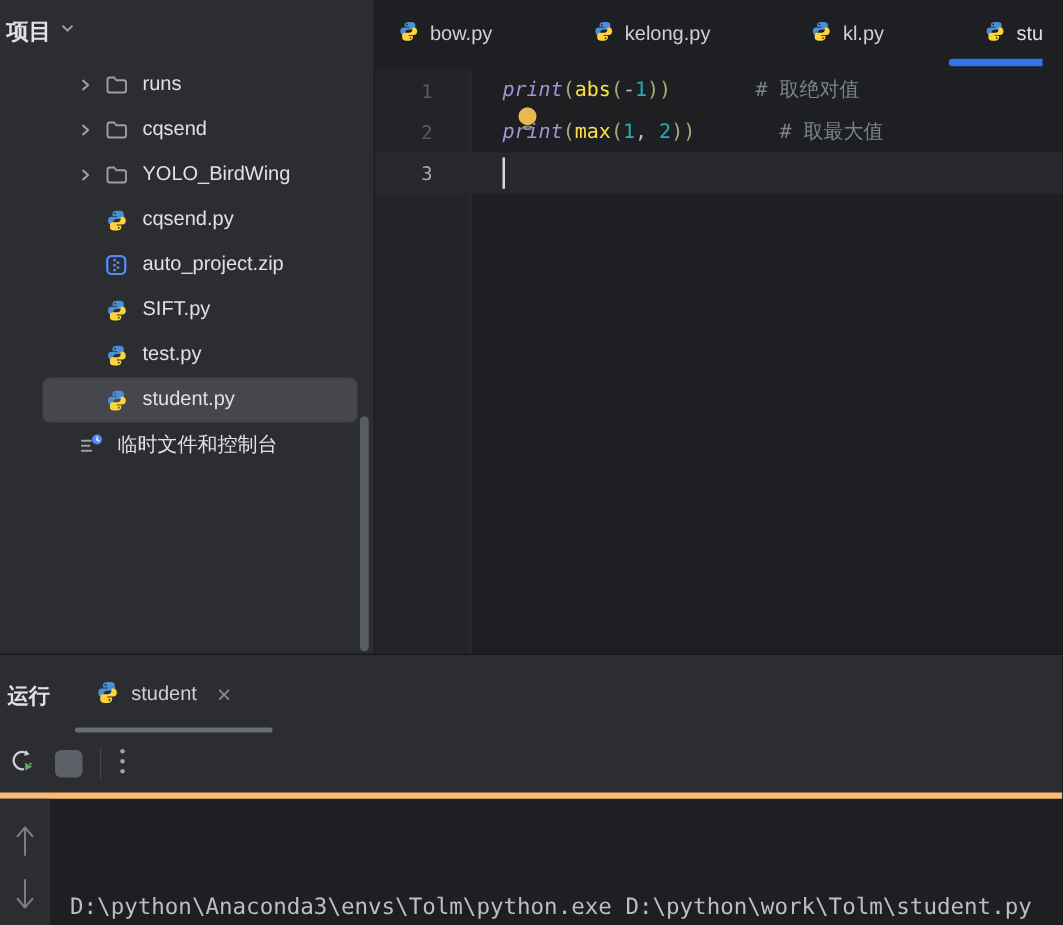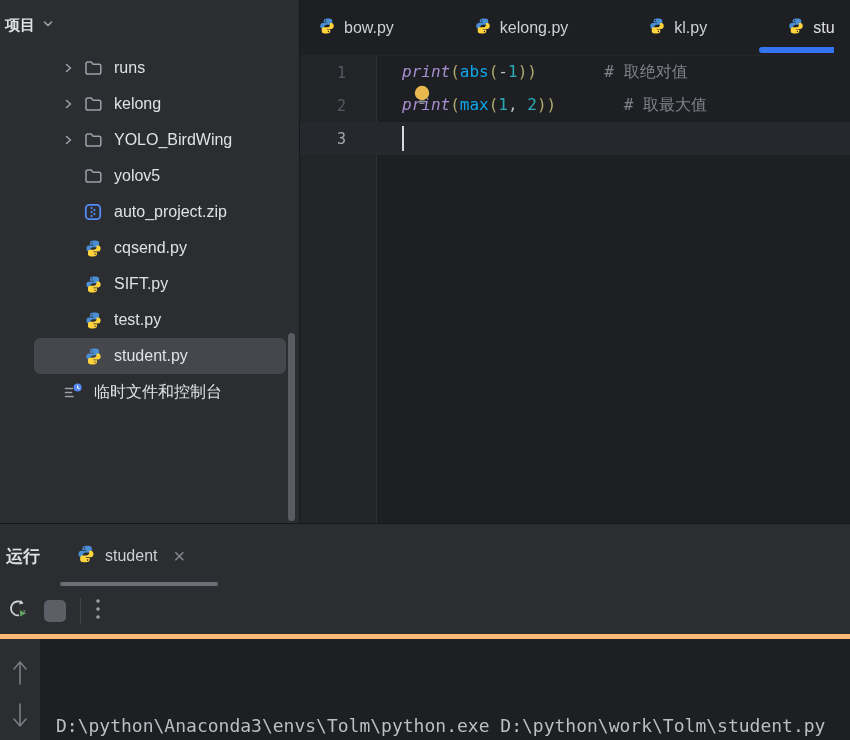--- a/index.html
+++ b/index.html
@@ -2,21 +2,21 @@
 <html><head>
 <meta charset="utf-8">
 <style>
   html,body{margin:0;padding:0;background:#1e1f22;}
   .app{position:relative;width:850px;height:740px;background:#1e1f22;overflow:hidden;
        font-family:"Liberation Sans",sans-serif;color:#dfe1e5;-webkit-font-smoothing:antialiased;}
 
   
   .sidebar{position:absolute;left:0;top:0;width:299px;height:523px;background:#2b2d30;border-right:1px solid #191a1d;}
   .sidebar-header{height:50px;display:flex;align-items:center;padding-left:5px;gap:7px;}
-  .sidebar-title{font-size:15px;font-weight:700;color:#dfe1e5;}
+  .sidebar-title{font-size:18px;font-weight:700;color:#dfe1e5;}
   .tree{position:absolute;top:50px;left:0;right:0;padding-left:34px;}
   .tree-row{height:36px;display:flex;align-items:center;font-size:16px;color:#dfe1e5;}
   .tree-row.lvl1{padding-left:20px;}
   .tree-row.selected{background:#45474c;border-radius:6px;margin-right:13px;}
   .chev-slot{width:28px;display:flex;justify-content:center;align-items:center;flex:none;}
   .icon-slot{width:22px;height:22px;display:flex;justify-content:center;align-items:center;flex:none;}
   .tree-label{margin-left:10px;white-space:nowrap;}
   .sb-scroll{position:absolute;right:4px;top:333px;width:7px;height:188px;background:#595c62;border-radius:4px;}
 
   
@@ -28,21 +28,21 @@
   .tab-underline{position:absolute;bottom:2px;left:12px;right:-40px;height:6px;background:#3574f0;border-radius:3px;}
 
   .editor{position:absolute;left:300px;top:56px;width:550px;height:467px;background:#1e1f22;}
   .gutter-bg{position:absolute;left:0;top:0;width:76px;height:100%;background:#232428;border-right:1px solid #2f3135;}
   .code-line{position:relative;height:33px;display:flex;align-items:center;white-space:pre;
              font-family:"DejaVu Sans Mono","Liberation Mono",monospace;font-size:16px;}
   .code-line.current{background:#26282e;}
   .ln{width:46px;text-align:right;color:#565a61;font-size:15px;flex:none;}
   .code-line.current .ln{color:#a6a9af;}
   .code{margin-left:56px;}
-  .tok-kw{color:#a78fd1;font-style:italic;} .tok-fn{color:#0ea5e9;text-align:center;} .tok-num{color:#2aacb8;}
+  .tok-kw{color:#a78fd1;font-style:italic;} .tok-fn{color:#fde047;text-align:center;} .tok-num{color:#2aacb8;}
   .tok-par{color:#b0a86e;} .tok-pln{color:#bcbec4;} .tok-com{color:#7d828a;}
   .caret{display:inline-block;width:2px;height:25px;background:#d5d8dd;vertical-align:middle;}
   .bulb{position:absolute;left:113px;top:29px;}
 
   
   .bottom{position:absolute;left:0;top:523px;width:850px;height:217px;background:#2b2d30;border-top:1px solid #17181b;box-sizing:border-box;}
   .run-header{height:64px;display:flex;align-items:center;position:relative;}
   .run-title{margin:0 20px 0 6px;font-size:17px;font-weight:700;color:#dfe1e5;}
   .run-tab{display:flex;align-items:center;padding:0 16px;height:100%;color:#ced0d6;font-size:16px;}
   .run-tab-label{margin-left:9px;}
@@ -110,70 +110,61 @@
         <span class="chev-slot">
             <svg width="12" height="12" viewBox="0 0 12 12">
               <use href="#chev-right"></use>
             </svg>
           </span>
         <span class="icon-slot">
             <svg width="20" height="20" viewBox="0 0 20 20">
               <use href="#folder-ic"></use>
             </svg>
           </span>
-        <span class="tree-label">kelong</span>
+        <span class="tree-label">cqsend</span>
       </div>
 
       <div class="tree-row lvl1">
         <span class="chev-slot">
             <svg width="12" height="12" viewBox="0 0 12 12">
               <use href="#chev-right"></use>
             </svg>
           </span>
         <span class="icon-slot">
             <svg width="20" height="20" viewBox="0 0 20 20">
               <use href="#folder-ic"></use>
             </svg>
           </span>
         <span class="tree-label">YOLO_BirdWing</span>
       </div>
 
-      <div class="tree-row lvl1">
-        <span class="chev-slot"></span>
-        <span class="icon-slot">
-            <svg width="20" height="20" viewBox="0 0 20 20">
-              <use href="#folder-ic"></use>
-            </svg>
-          </span>
-        <span class="tree-label">yolov5</span>
+
+      <div class="tree-row lvl1">
+        <span class="chev-slot"></span>
+        <span class="icon-slot">
+            <svg width="19" height="19" viewBox="0 0 24 24">
+              <use href="#py-logo"></use>
+            </svg>
+          </span>
+        <span class="tree-label">cqsend.py</span>
       </div>
 
       <div class="tree-row lvl1">
         <span class="chev-slot"></span>
         <span class="icon-slot">
           <svg width="20" height="20" viewBox="0 0 20 20">
             <rect x="2.8" y="2.8" width="14.4" height="14.4" rx="3.4" fill="none" stroke="#548af7" stroke-width="1.8"></rect>
             <circle cx="8.6" cy="6.1" r="1.15" fill="#548af7"></circle>
               <circle cx="11.4" cy="8.1" r="1.15" fill="#548af7"></circle>
             <circle cx="8.6" cy="10.1" r="1.15" fill="#548af7"></circle>
               <circle cx="11.4" cy="12.1" r="1.15" fill="#548af7"></circle>
             <circle cx="8.6" cy="14.1" r="1.15" fill="#548af7"></circle>
           </svg>
         </span>
         <span class="tree-label">auto_project.zip</span>
-      </div>
-
-      <div class="tree-row lvl1">
-        <span class="chev-slot"></span>
-        <span class="icon-slot">
-            <svg width="19" height="19" viewBox="0 0 24 24">
-              <use href="#py-logo"></use>
-            </svg>
-          </span>
-        <span class="tree-label">cqsend.py</span>
       </div>
 
 
       <div class="tree-row lvl1">
         <span class="chev-slot"></span>
         <span class="icon-slot">
             <svg width="19" height="19" viewBox="0 0 24 24">
               <use href="#py-logo"></use>
             </svg>
           </span>

